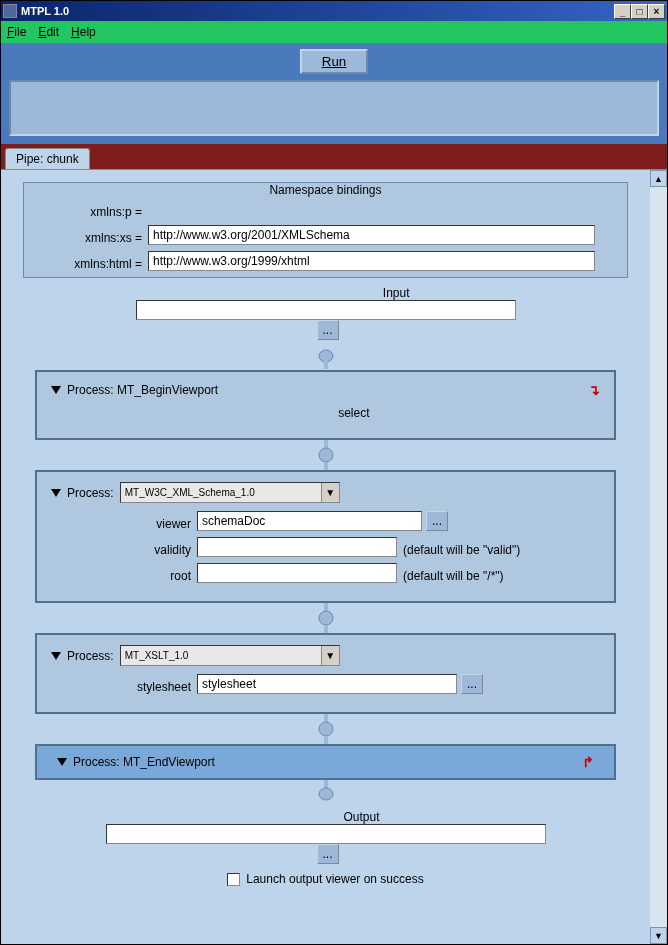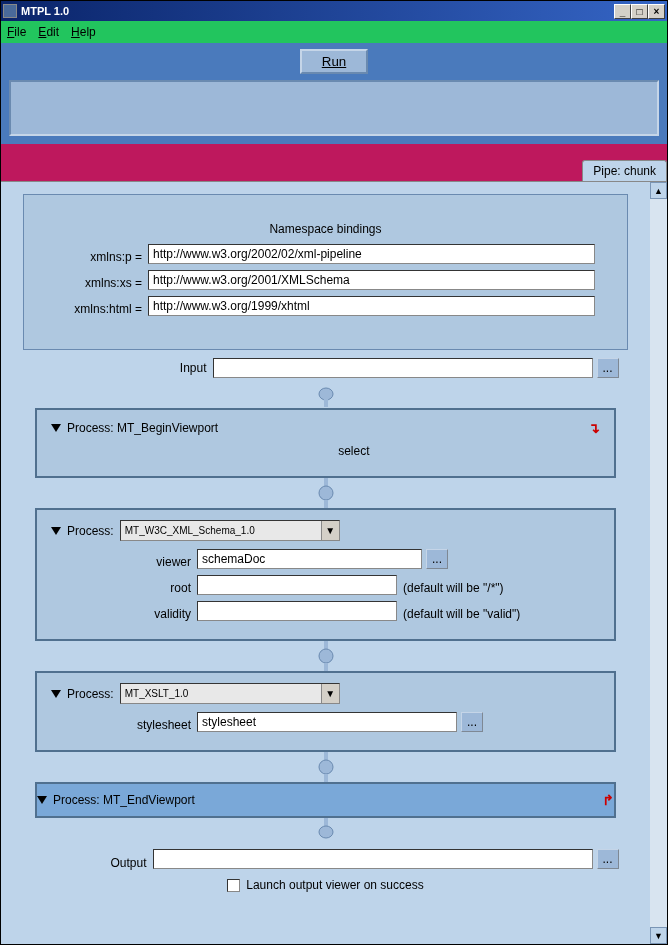--- a/index.html
+++ b/index.html
@@ -82,25 +82,24 @@
   text-decoration: underline;
 }
 .output-window {
   background: #9db8d8;
   border: 2px solid #6a8ab0;
   border-bottom-color: #c5d5e8;
   border-right-color: #c5d5e8;
   height: 56px;
 }
 .tabs-row {
-  background: #be185d;
-  padding-top: 16px;
+  background: #7f1d1d;
+  padding-top: 4px;
   padding-left: 4px;
   display: flex;
-  justify-content: flex-end;
 }
 .tab {
   background: #bed4ea;
   border: 1px solid #888;
   border-bottom: none;
   padding: 3px 10px;
   border-radius: 3px 3px 0 0;
   cursor: pointer;
 }
 .content {
@@ -128,21 +127,21 @@
   background: #bed4ea;
   border: 1px solid #7a95b5;
   display: flex; align-items:center; justify-content:center;
   font-size: 9px;
   cursor: pointer;
 }
 .scroll-track { flex: 1; background: #d8e4f0; }
 .fieldset {
   border: 1px solid #6a8ab0;
   background: #afc8e0;
-  padding: 27px 16px;
+  padding: 0 16px;
   position: relative;
 }
 .fieldset-title {
   text-align: center;
   margin-bottom: 8px;
 }
 .form-row {
   display: flex;
   align-items: flex-end;
   margin: 6px 16px;
@@ -165,34 +164,35 @@
   border: 1px outset #c5d5e8;
   margin-left: 4px;
   cursor: pointer;
   display:flex; align-items:center; justify-content:center;
 }
 .io-row {
   display: flex;
   align-items: center;
   justify-content: center;
   margin: 8px 0;
+  flex-direction: column;
 }
 .connector {
   display:flex; justify-content:center;
 }
 .connector svg { display:block; }
 .process-box {
   border: 2px solid #50708f;
   background: #afc8e0;
   padding: 10px 14px 12px;
   margin: 0 20px;
 }
 .process-box.highlight {
   background: #7aa8d8;
-  padding: 8px 0;
+  padding: 8px 20px;
 }
 .process-header {
   display: flex;
   align-items: center;
   gap: 6px;
   margin-bottom: 8px;
 }
 .triangle-down {
   width: 0; height: 0;
   border-left: 5px solid transparent;
@@ -276,21 +276,20 @@
     <div class="tab">Pipe: chunk</div>
   </div>
 
   <div class="content">
     <div class="scroll-area">
 
       <div class="fieldset" style="margin:4px 8px 2px;">
         <div class="fieldset-title">Namespace bindings</div>
         <div class="form-row">
           <div class="form-label" style="width:92px;">xmlns:p =</div>
-          <input class="text-input" style="flex: 1 1 0%;" value="http://www.w3.org/2002/02/xml-pipeline">
         </div>
         <div class="form-row">
           <div class="form-label" style="width:92px;">xmlns:xs =</div>
           <input class="text-input" style="flex: 1 1 0%;" value="http://www.w3.org/2001/XMLSchema">
         </div>
         <div class="form-row">
           <div class="form-label" style="width:92px;">xmlns:html =</div>
           <input class="text-input" style="flex: 1 1 0%;" value="http://www.w3.org/1999/xhtml">
         </div>
       </div>
@@ -335,28 +334,28 @@
             <span>MT_W3C_XML_Schema_1.0</span>
             <div class="select-arrow">▼</div>
           </div>
         </div>
         <div class="form-row">
           <div class="form-label" style="width:130px;">viewer</div>
           <input class="text-input" style="width: 225px;" value="schemaDoc">
           <div class="browse-btn">...</div>
         </div>
         <div class="form-row">
+          <div class="form-label" style="width:130px;">validity</div>
+          <input class="text-input" style="width: 200px;" value="">
+          <span class="hint">(default will be "valid")</span>
+        </div>
+        <div class="form-row">
           <div class="form-label" style="width:130px;">root</div>
           <input class="text-input" style="width: 200px;" value="">
           <span class="hint">(default will be "/*")</span>
-        </div>
-        <div class="form-row">
-          <div class="form-label" style="width:130px;">validity</div>
-          <input class="text-input" style="width: 200px;" value="">
-          <span class="hint">(default will be "valid")</span>
         </div>
       </div>
 
       <div class="connector">
         <svg width="24" height="30">
             <rect x="10" y="0" width="4" height="8" fill="#9db8d8"></rect>
             <ellipse cx="12" cy="15" rx="7" ry="7" fill="#9db8d8" stroke="#6a8ab0"></ellipse>
             <rect x="10" y="22" width="4" height="8" fill="#9db8d8"></rect>
           </svg>
       </div>
@@ -394,21 +393,21 @@
       </div>
 
       <div class="connector">
         <svg width="24" height="22">
             <rect x="10" y="0" width="4" height="8" fill="#9db8d8"></rect>
             <ellipse cx="12" cy="14" rx="7" ry="6" fill="#9db8d8" stroke="#6a8ab0"></ellipse>
           </svg>
       </div>
 
       <div class="io-row">
-        <div class="form-label" style="width:120px;margin-top:8px;">Output</div>
+        <div class="form-label" style="width:120px;">Output</div>
         <input class="text-input" style="width: 440px;" value="">
         <div class="browse-btn">...</div>
       </div>
 
       <div class="checkbox-row">
         <div class="checkbox"></div>
         <span>Launch output viewer on success</span>
       </div>
 
     </div>

